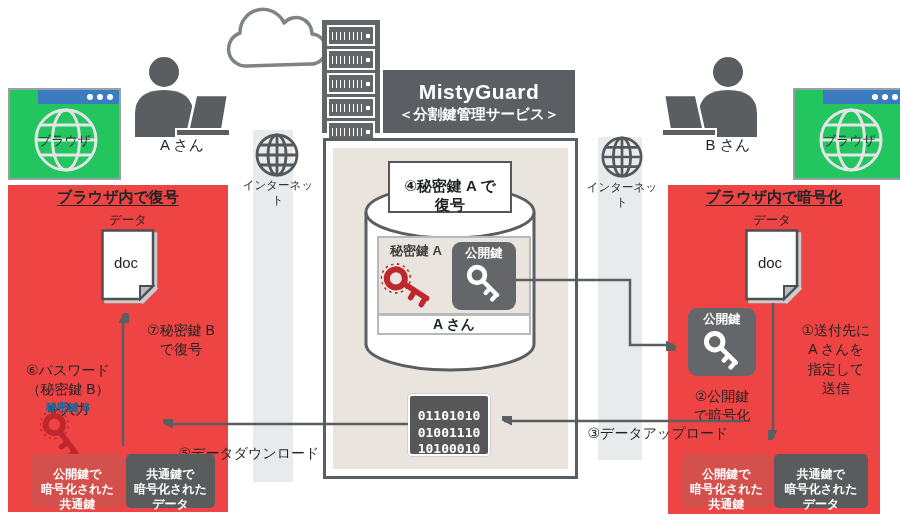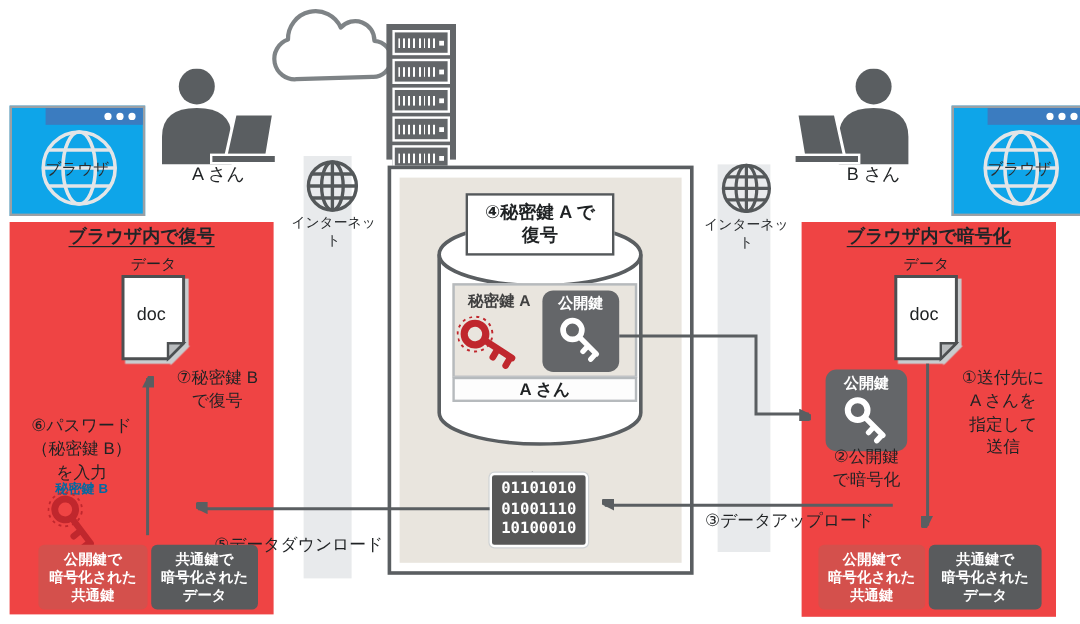--- a/index.html
+++ b/index.html
@@ -1,19 +1,19 @@
 <!DOCTYPE html>
 <html><head>
 <meta charset="utf-8">
 <style>
   html,body{margin:0;padding:0;background:#fff;}
   .canvas{position:relative;width:900px;height:520px;background:#fff;overflow:hidden;
           font-family:"Liberation Sans","DejaVu Sans",sans-serif;color:#1f2224;}
   .abs{position:absolute;}
-  .pre{white-space:pre-line;}
+  .pre{white-space:pre-line;margin-top:16px;}
   .ctr{text-align:center;}
   
   .side-panel{background:#ef4444;}
   #panel-left{left:8px;top:185px;width:220px;height:327px;}
   #panel-right{left:668px;top:185px;width:212px;height:329px;}
   .band{background:#e8eaec;}
   #band-left{left:253px;top:130px;width:40px;height:352px;}
   #band-right{left:598px;top:137px;width:44px;height:323px;}
   .panel-title{position:absolute;top:3px;left:0;right:0;text-align:center;font-size:15px;font-weight:bold;
                text-decoration:underline;text-underline-offset:3px;color:#212427;}
@@ -22,21 +22,21 @@
   #server-rack{left:322px;top:20px;width:58px;height:113px;background:#636669;padding-top:2px;box-sizing:border-box;}
   .rack-unit{height:13px;border:2px solid #fff;margin:3px 5px;display:flex;align-items:center;gap:3px;padding:2px 3px;box-sizing:content-box;background:#636669;}
   .stripes{flex:1;height:8px;background:repeating-linear-gradient(90deg,#fff 0 1.5px,transparent 1.5px 4px);}
   .led{width:4px;height:4px;background:#fff;flex:0 0 auto;}
   .rack-foot{margin:8px 0 0 0;border-top:2.5px solid #fff;height:10px;}
   #svc-header{left:383px;top:70px;width:192px;height:63px;background:#5b5f63;color:#fff;
               display:flex;flex-direction:column;justify-content:center;text-align:center;}
   #svc-title{font-size:21px;font-weight:bold;letter-spacing:.5px;}
   #svc-sub{font-size:14.5px;font-weight:bold;margin-top:1px;}
   
-  .browser{width:113px;height:92px;background:#0ea5e9;border:2px solid #9aa0a5;box-sizing:border-box;padding-left:28px;}
+  .browser{width:113px;height:92px;background:#22c55e;border:2px solid #9aa0a5;box-sizing:border-box;padding-left:28px;}
   #browser-left{left:8px;top:88px;}
   #browser-right{left:793px;top:88px;}
   .browser-bar{height:14px;background:#3b7cc0;display:flex;justify-content:flex-end;align-items:center;gap:4px;padding-right:6px;}
   .dot{width:6px;height:6px;border-radius:50%;background:#fff;}
   .browser-globe{position:absolute;left:20px;top:14px;}
   .browser-label{position:absolute;left:0;right:0;top:42px;text-align:center;font-size:13px;color:#2a2d2f;}
   
   .person{width:100px;height:80px;}
   #person-a{left:132px;top:57px;}
   #person-b{left:660px;top:57px;transform:scaleX(-1);}
@@ -138,20 +138,24 @@
         <span class="stripes"></span>
         <span class="led"></span>
       </div>
     <div class="rack-unit">
         <span class="stripes"></span>
         <span class="stripes"></span>
         <span class="led"></span>
       </div>
     <div class="rack-foot"></div>
   </div>
+  <div class="abs" id="svc-header">
+    <div id="svc-title">MistyGuard</div>
+    <div id="svc-sub">＜分割鍵管理サービス＞</div>
+  </div>
 
   <div class="abs browser" id="browser-left">
     <div class="browser-bar">
       <span class="dot"></span>
       <span class="dot"></span>
       <span class="dot"></span>
     </div>
     <svg class="browser-globe" width="72" height="72" viewBox="0 0 48 48">
       <g fill="none" stroke="#e3e5e7" stroke-width="2">
         <circle cx="24" cy="24" r="20"></circle>

